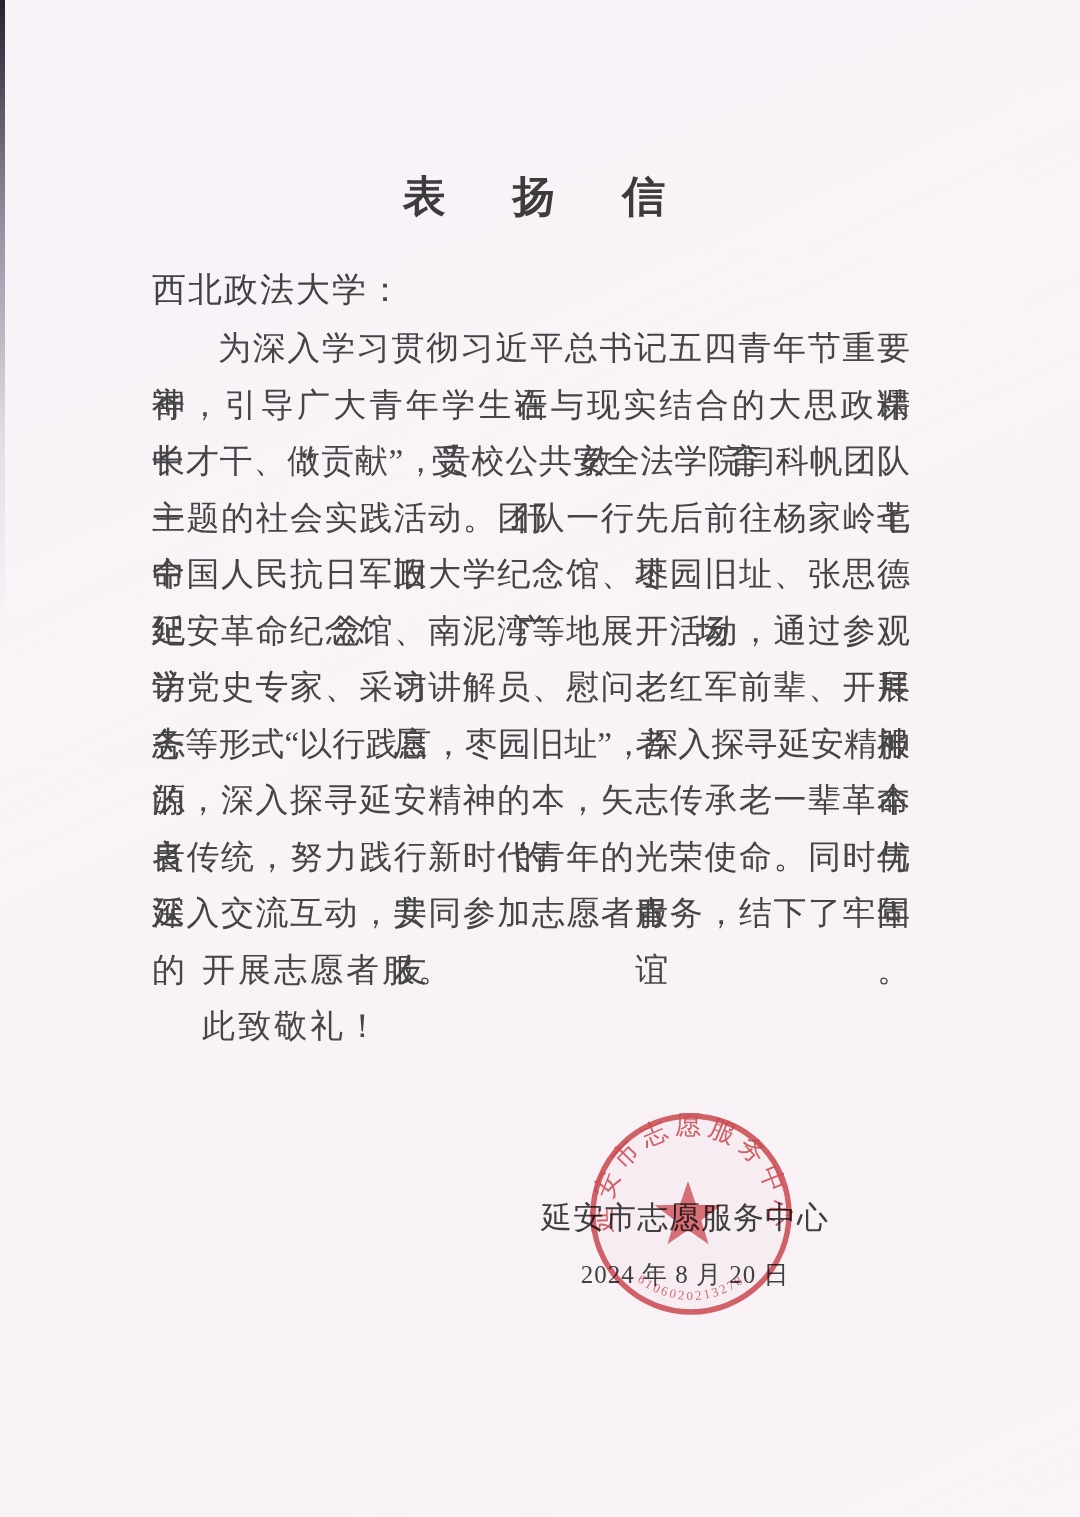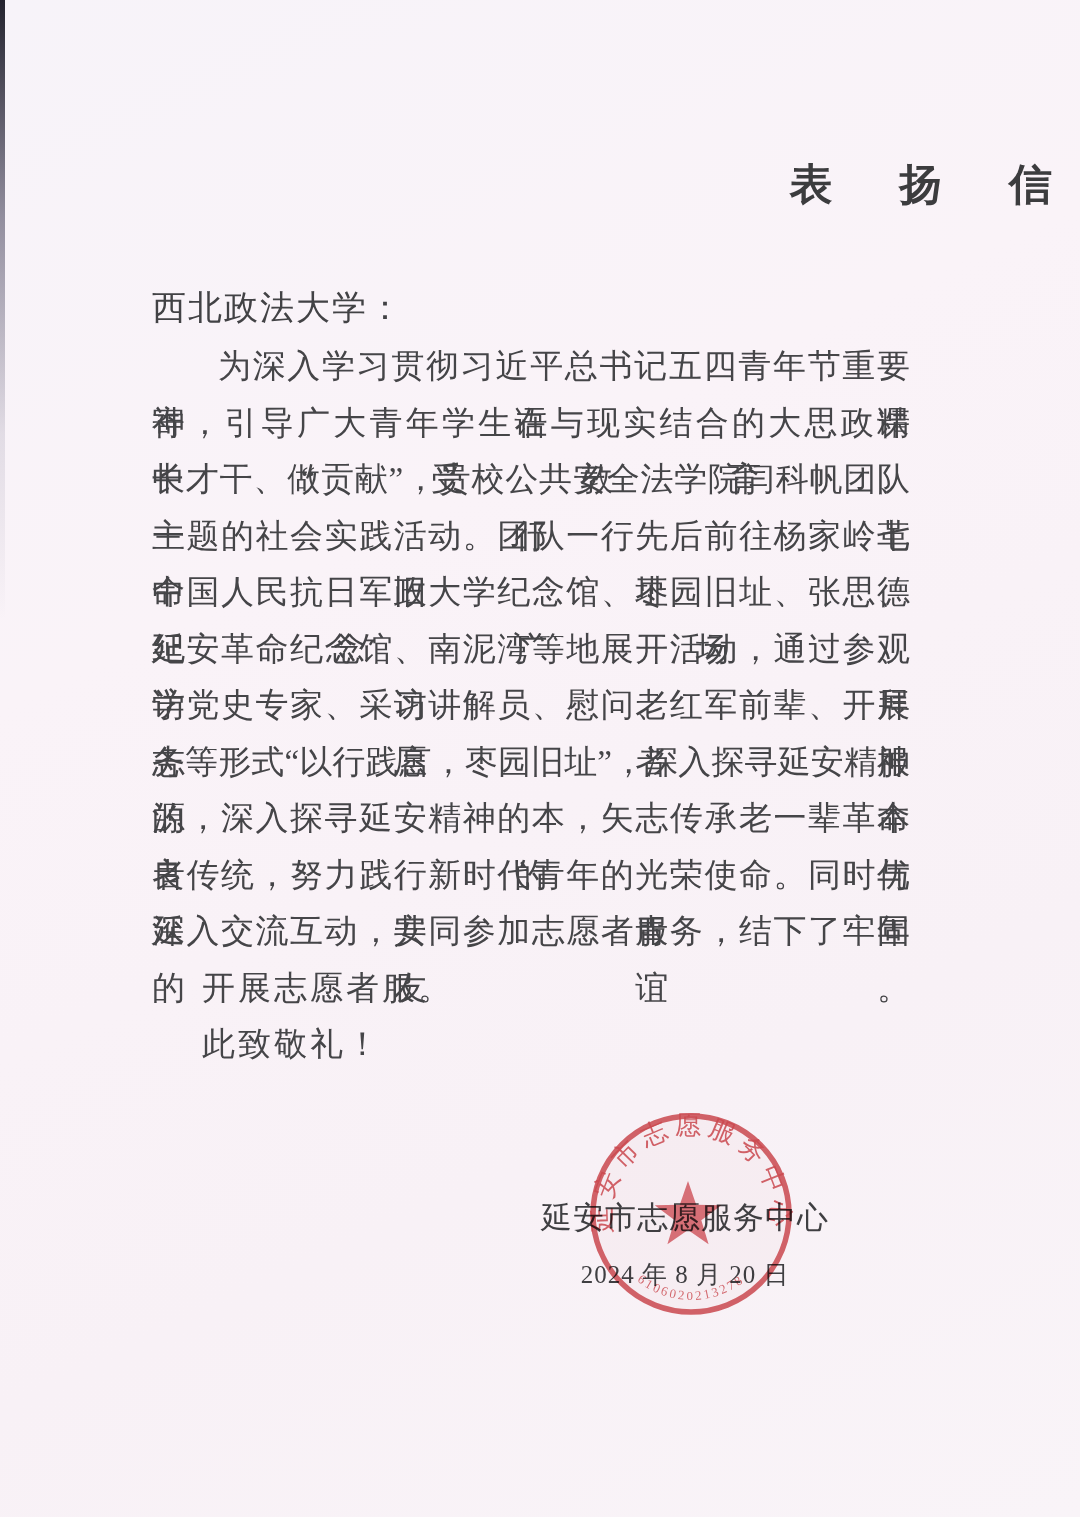--- a/index.html
+++ b/index.html
@@ -17,34 +17,34 @@
   }
   
   .edge-shadow {
     position: absolute;
     left: 0; top: 0;
     width: 5px; height: 620px;
     background: linear-gradient(to bottom, #23222e 0%, rgba(62,58,84,0.55) 35%, rgba(120,115,140,0.18) 70%, transparent 100%);
   }
   .title {
     position: absolute;
-    top: 156px;
+    top: 168px;
     left: 0;
     width: 100%;
-    text-align: right;
+    text-align: center;
     font-size: 43px;
     font-weight: 600;
     letter-spacing: 28px;
     padding-left: 16px;
     color: #3c3c3e;
   }
   .content {
     position: absolute;
     left: 152px;
-    top: 286px;
+    top: 268px;
     width: 758px;
     color: #424245;
   }
   .salutation {
     font-size: 34px;
     height: 48px;
     line-height: 44px;
     letter-spacing: 2px;
   }
   .lines { margin-top: 4px; font-family: Liberation Serif, serif; }

